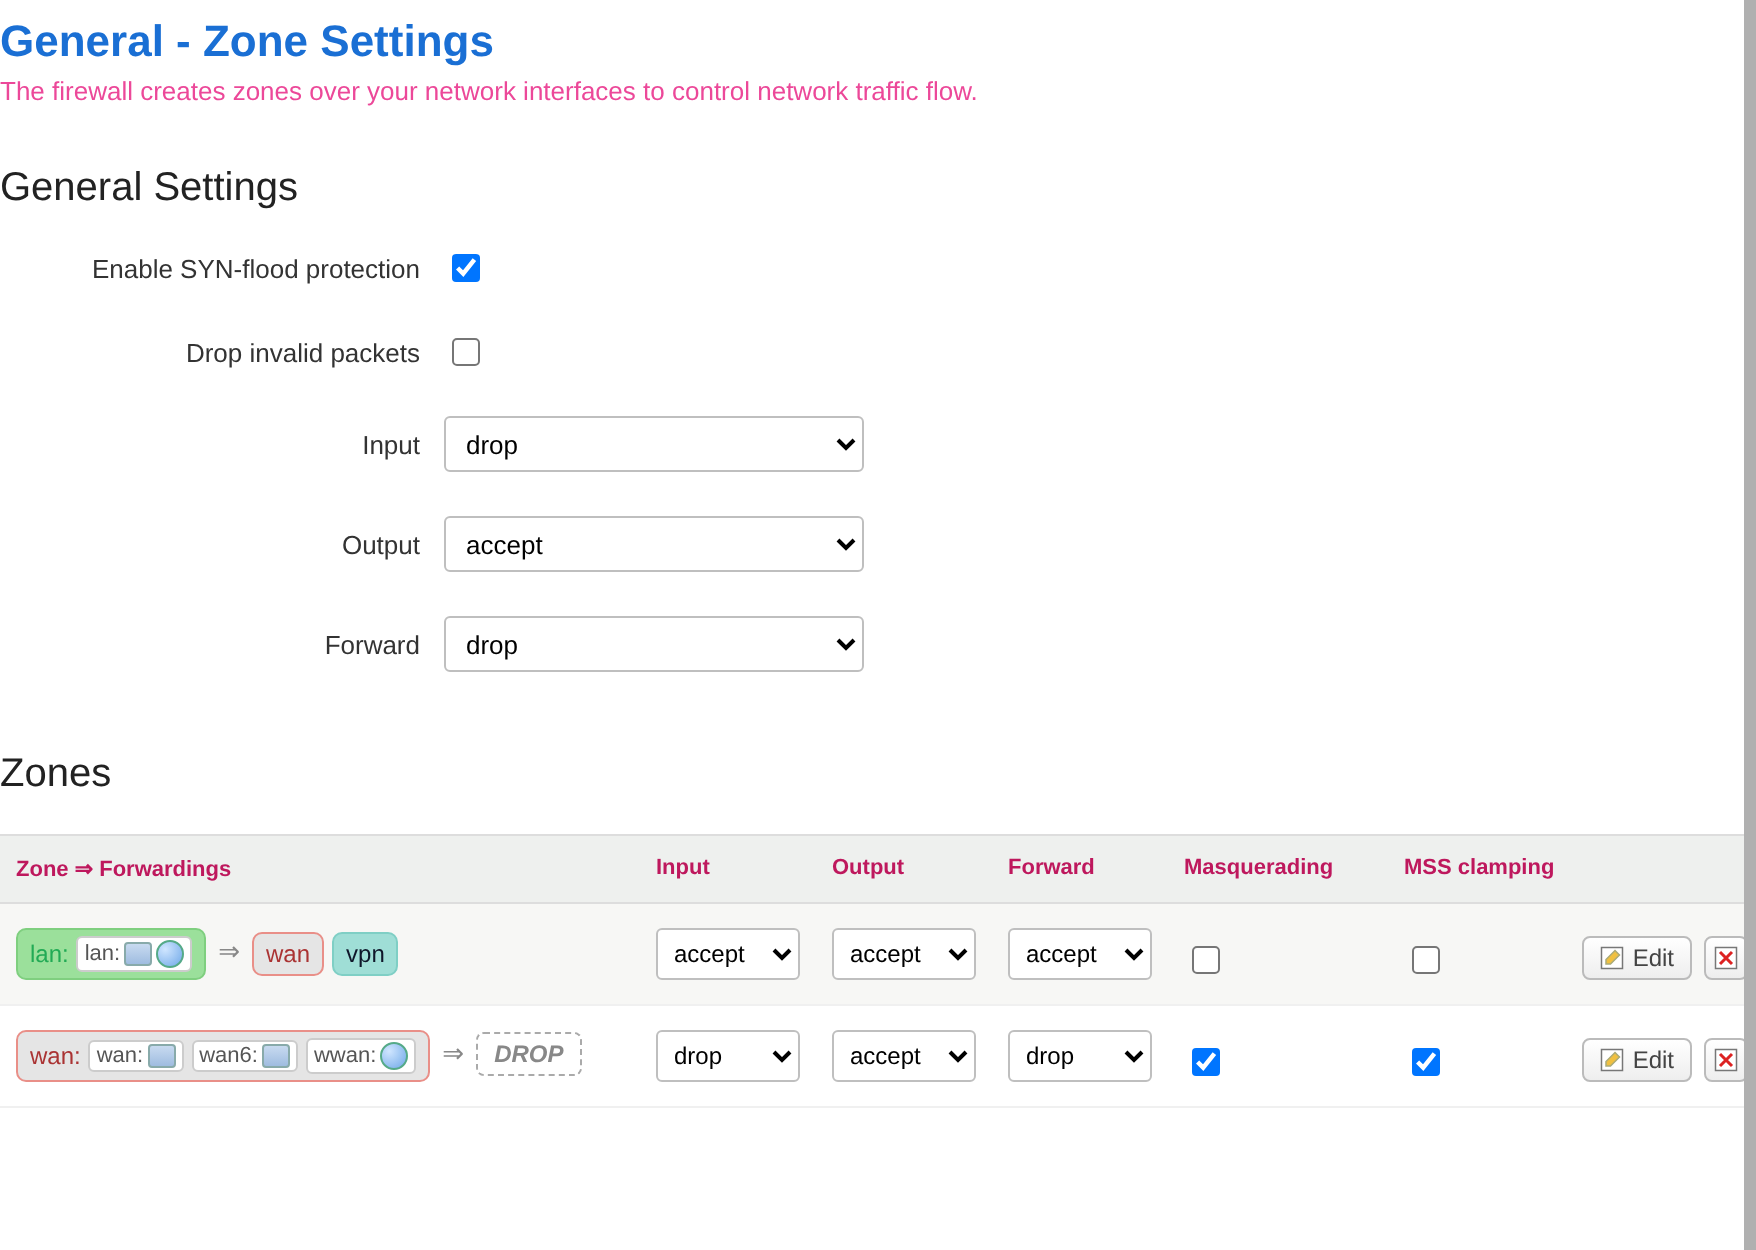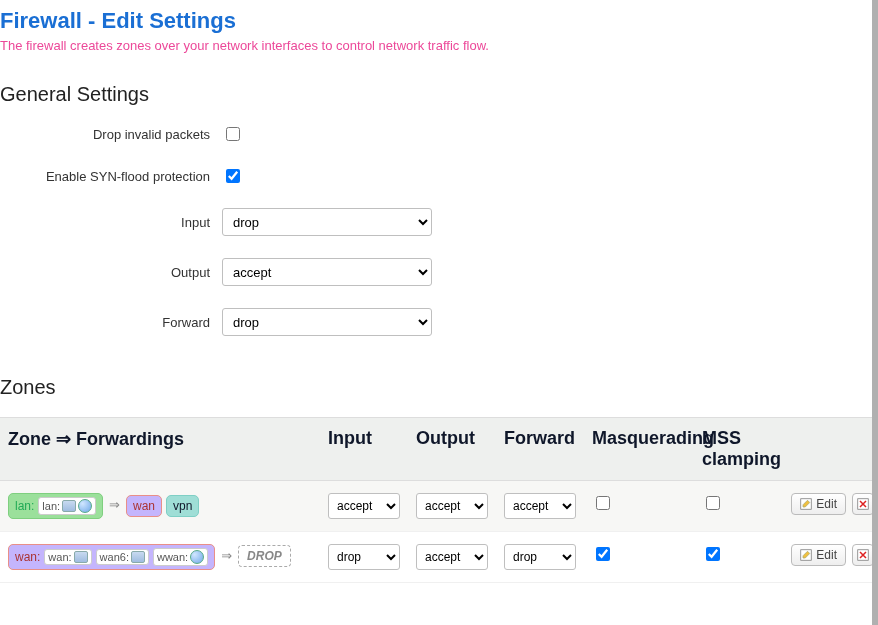--- a/index.html
+++ b/index.html
@@ -8,59 +8,59 @@
   .page{padding:0 0 0 0}
   h2.title{color:#1a6fd4;font-size:22px;font-weight:bold;margin:8px 0 4px 0;padding:0 0 0 0}
   .desc{color:#ec4899;font-size:13px;margin:0 0 30px 0}
   h3.section{font-size:20px;font-weight:normal;color:#222;margin:0 1px 18px 0}
   .form-row{display:flex;align-items:center;margin:0 0 22px 0}
   .form-row .lbl{width:210px;text-align:right;padding-right:12px;color:#333;font-size:13px}
   .form-row .ctrl{}
   input[type=checkbox]{width:14px;height:14px}
   select.wide{width:210px;height:28px;border:1px solid #bfbfbf;border-radius:3px;background:#fff;font-size:13px;padding:0 6px}
   select.narrow{width:72px;height:26px;border:1px solid #bfbfbf;border-radius:3px;background:#fff;font-size:12px;padding:0 4px}
-  .zones-header{display:flex;align-items:flex-start;background:#eef0ee;border-top:1px solid #ddd;border-bottom:1px solid #ddd;padding:10px 0 10px 8px;font-weight:bold;font-size:18px;color:#0f172a}
+  .zones-header{display:flex;align-items:flex-start;background:#eef0ee;border-top:1px solid #ddd;border-bottom:1px solid #ddd;padding:10px 0 10px 8px;font-weight:bold;font-size:11px;color:#be185d}
   .col-zone{width:320px}
   .col-sel{width:88px}
   .col-masq{width:110px}
   .col-mss{width:80px}
   .col-act{flex:1;display:flex;justify-content:flex-end;gap:6px;padding-right:4px}
-  .zone-row{display:flex;align-items:flex-start;padding:12px 0 12px 8px;border-bottom:1px solid #f0f0f0}
+  .zone-row{display:flex;align-items:flex-end;padding:12px 0 12px 8px;border-bottom:1px solid #f0f0f0}
   .zone-row.alt{background:#f7f7f5}
   .zonebox{display:inline-flex;align-items:center;border-radius:5px;padding:3px 6px;font-size:12px;gap:4px;vertical-align:middle}
   .zb-green{background:#9be09b;border:1px solid #7fcf7f;color:#2a5}
-  .zb-red{background:#c4b5fd;border:1px solid #e98f88;color:#a33}
+  .zb-red{background:#e5e5e5;border:1px solid #e98f88;color:#a33}
   .zb-teal{background:#9fded6;border:1px solid #7fcfc5;color:#0f172a}
   .ifbox{display:inline-flex;align-items:center;background:#fff;border:1px solid #ccc;border-radius:3px;padding:1px 3px;font-size:11px;color:#555;gap:2px}
   .ificon{display:inline-block;width:12px;height:10px;background:linear-gradient(#c8daf0,#9fbce0);border:1px solid #8aa;border-radius:2px}
   .ificon.globe{border-radius:50%;width:12px;height:12px;background:radial-gradient(circle at 30% 30%,#d0e6ff,#6fa8e8);border:1px solid #5a8}
   .arrow{color:#888;margin:0 6px}
   .dropbox{display:inline-flex;align-items:center;border:1px dashed #aaa;border-radius:4px;padding:3px 8px;font-style:italic;font-weight:bold;color:#888;font-size:12px}
   .btn{display:inline-flex;align-items:center;gap:4px;border:1px solid #bbb;border-radius:4px;background:linear-gradient(#fff,#eee);padding:3px 8px;font-size:12px;color:#444;cursor:pointer}
   .btn .ico-edit{width:12px;height:12px}
   .btn.iconbtn{padding:3px 4px}
   .ico-del{width:12px;height:12px}
   .chkcell{display:flex;justify-content:flex-start}
 </style>
 </head>
 <body>
 
 <div class="page">
-  <h2 class="title">Firewall - Edit Settings</h2>
+  <h2 class="title">General - Zone Settings</h2>
   <div class="desc">The firewall creates zones over your network interfaces to control network traffic flow.</div>
 
   <h3 class="section">General Settings</h3>
 
   <div class="form-row">
+    <div class="lbl">Enable SYN-flood protection</div>
+    <div class="ctrl"><input type="checkbox" id="syn" checked="" style=""></div>
+  </div>
+  <div class="form-row">
     <div class="lbl">Drop invalid packets</div>
     <div class="ctrl"><input type="checkbox" id="drop" style=""></div>
-  </div>
-  <div class="form-row">
-    <div class="lbl">Enable SYN-flood protection</div>
-    <div class="ctrl"><input type="checkbox" id="syn" checked="" style=""></div>
   </div>
   <div class="form-row">
     <div class="lbl">Input</div>
     <div class="ctrl"><select class="wide" id="sel-input"><option value="accept">accept</option><option value="reject">reject</option><option value="drop" selected="">drop</option></select></div>
   </div>
   <div class="form-row">
     <div class="lbl">Output</div>
     <div class="ctrl"><select class="wide" id="sel-output"><option value="accept">accept</option><option value="reject">reject</option><option value="drop">drop</option></select></div>
   </div>
   <div class="form-row">

